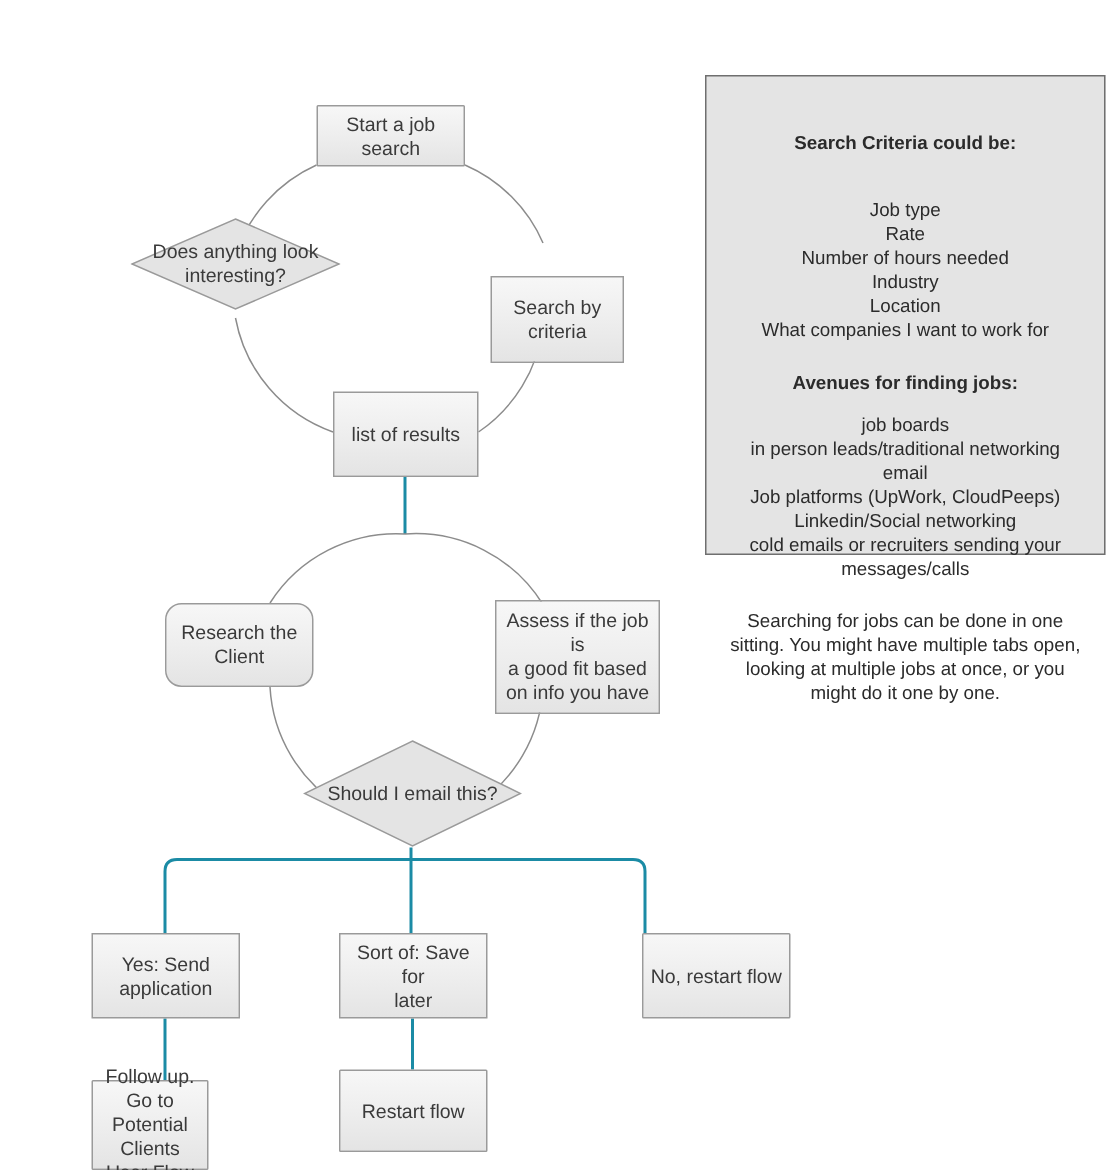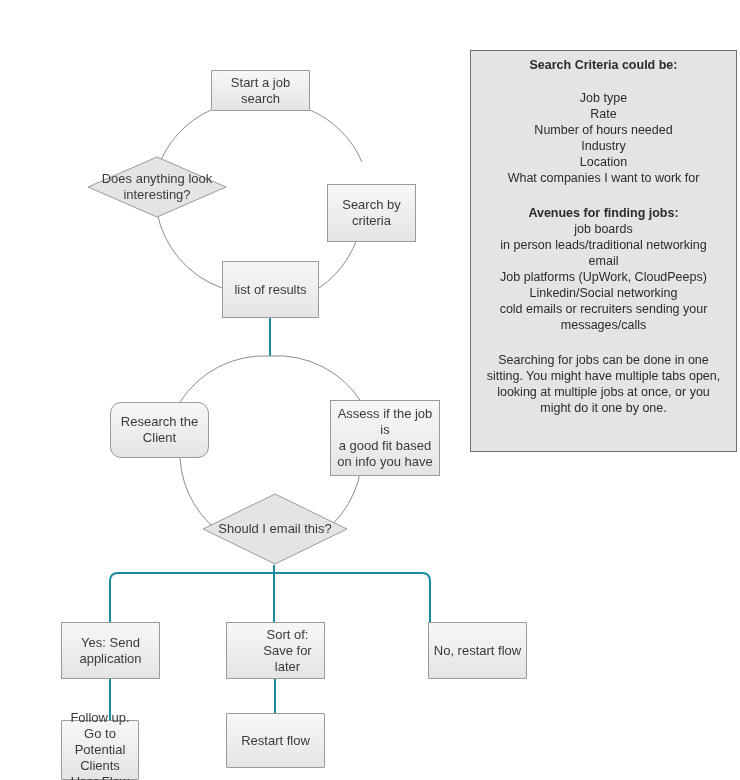--- a/index.html
+++ b/index.html
@@ -77,39 +77,40 @@
     white-space: pre-line;
     pointer-events: none;
   }
 
   
   #notes-panel {
     position: absolute;
     left: 470px;
     top: 50px;
     width: 267px;
-    height: 402px;
+    height: 320px;
     box-sizing: border-box;
     border: 1px solid #6f6f6f;
     background: #e4e4e4;
-    padding: 6px 10px 10px 10px;
+    padding: 36px 10px 10px 10px;
     font-size: 12.5px;
     line-height: 16px;
     color: #2b2b2b;
     text-align: center;
     z-index: 4;
   }
   #notes-panel .note-heading {
     font-weight: bold;
     font-size: 12.5px;
     display: block;
   }
   #notes-panel .note-list {
     display: block;
     white-space: pre-line;
+    margin-top: 12px;
   }
   #notes-panel .note-para {
     display: block;
     white-space: pre-line;
     text-align: center;
   }
   #notes-panel .gap-lg { height: 19px; }
   #notes-panel .gap-md { height: 17px; }
 </style>
 </head>
@@ -154,21 +155,21 @@
 
 <div class="node" style="left:327px; top:161px; width:89px; height:58px;margin-top:23px;">
   <span class="lbl">Search by
 criteria</span>
 </div>
 
 <div class="node" style="left:222px; top:261px; width:97px; height:57px;">
   <span class="lbl">list of results</span>
 </div>
 
-<div class="diamond" style="left:87px; top:156px; width:140px; height:62px;">
+<div class="diamond" style="left:87px; top:145px; width:140px; height:62px;">
   <svg class="dmd-shape" viewBox="0 0 140 62" xmlns="http://www.w3.org/2000/svg">
     <polygon points="70,1 139,31 70,61 1,31" fill="#e4e4e4" stroke="#9a9a9a" stroke-width="1"></polygon>
   </svg>
   <div class="dmd-text">Does anything look
 interesting?</div>
 </div>
 
 <div class="node" style="left:110px; top:402px; width:99px; height:56px;border-radius:11px;">
   <span class="lbl">Research the
 Client</span>
@@ -185,21 +186,21 @@
     <polygon points="73,1 145,36 73,71 1,36" fill="#e4e4e4" stroke="#9a9a9a" stroke-width="1"></polygon>
   </svg>
   <div class="dmd-text">Should I email this?</div>
 </div>
 
 <div class="node" style="left:61px; top:622px; width:99px; height:57px;">
   <span class="lbl">Yes: Send
 application</span>
 </div>
 
-<div class="node" style="left:226px; top:622px; width:99px; height:57px;padding-left:28px;">
+<div class="node" style="left:226px; top:622px; width:99px; height:57px;">
   <span class="lbl">Sort of: Save for
 later</span>
 </div>
 
 <div class="node rounded" style="left:380px; top:622px; width:99px; height:57px;margin-left:48px;">
   <span class="lbl">No, restart flow</span>
 </div>
 
 <div class="node rounded" style="left:61px; top:720px; width:78px; height:60px;">
   <span class="lbl">Follow up. Go to

